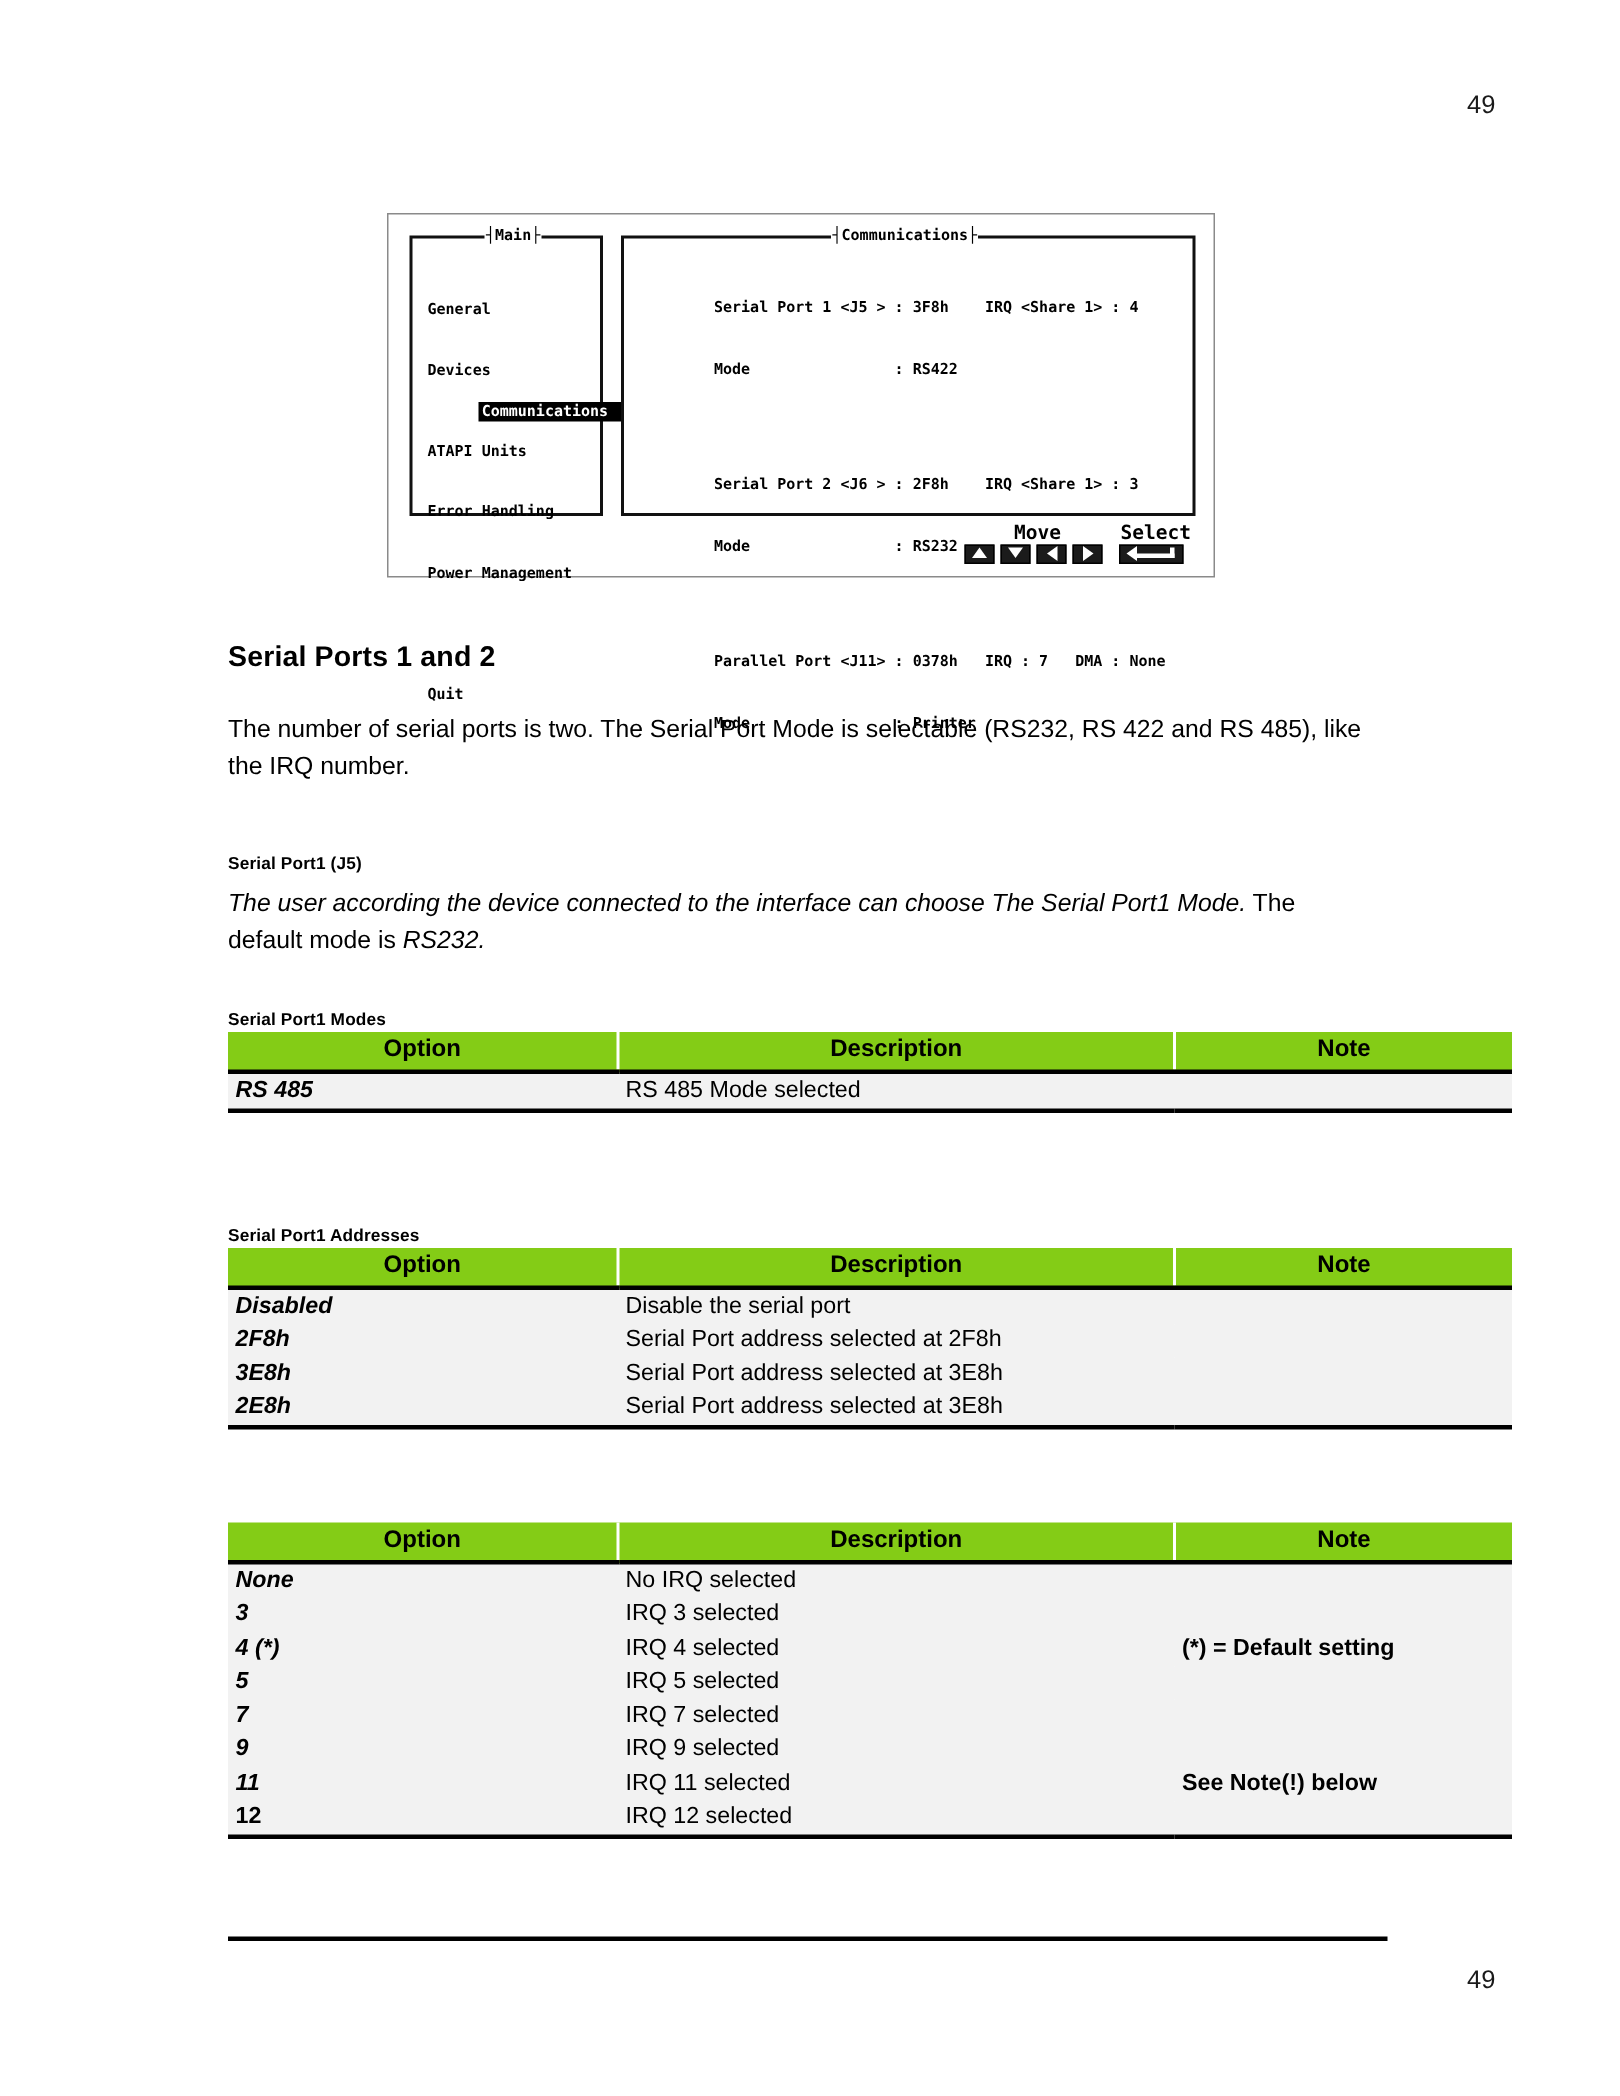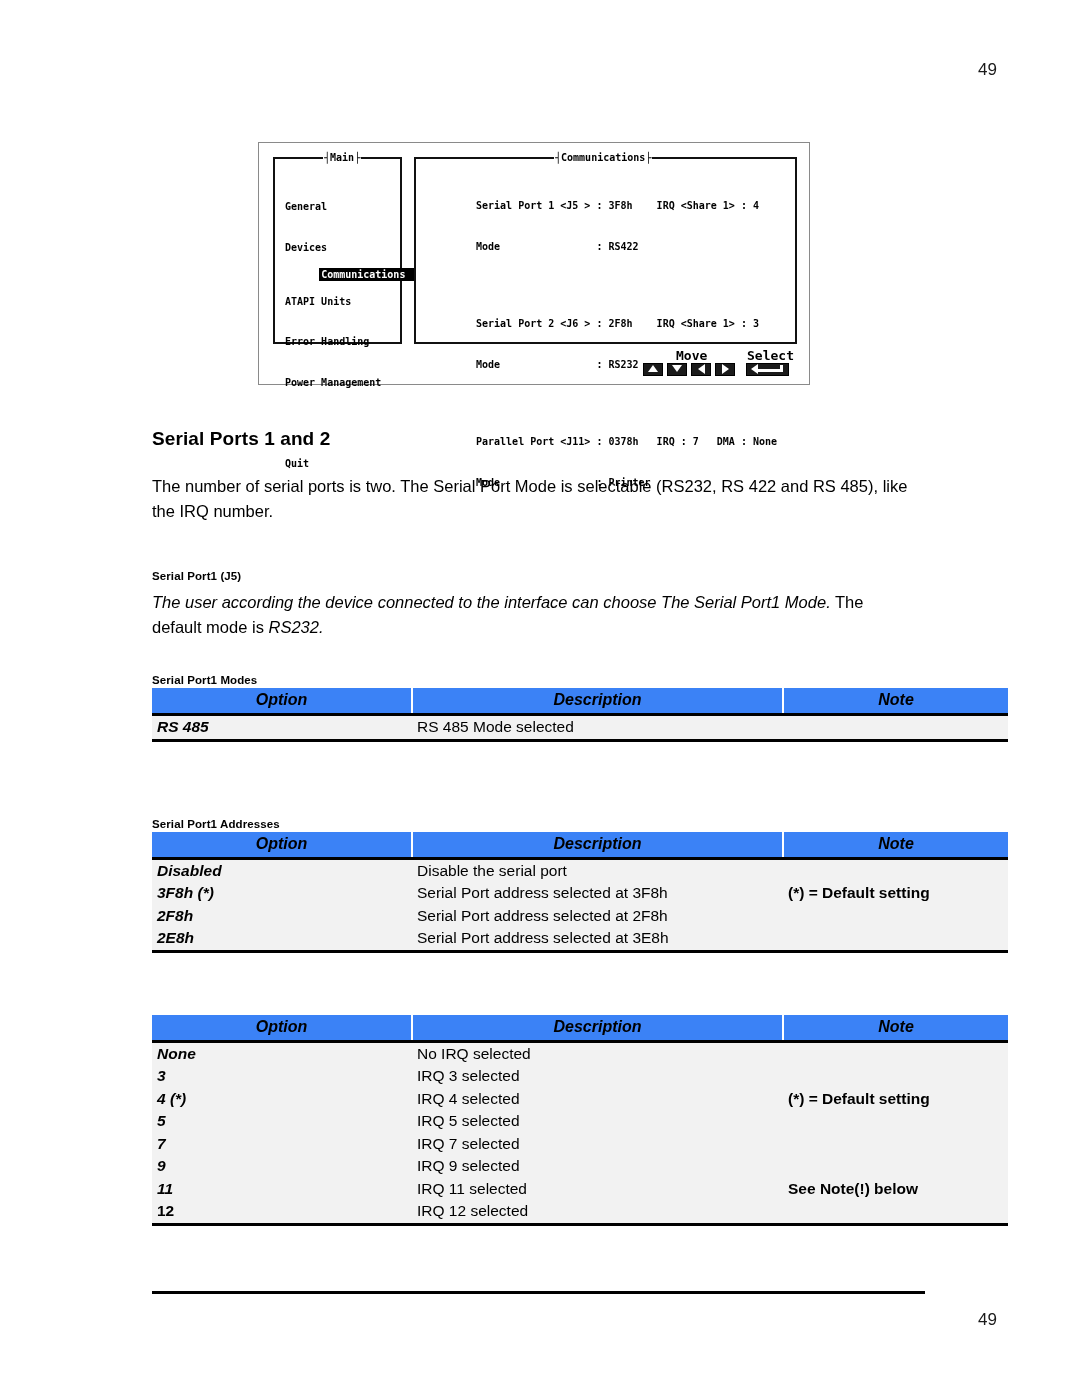--- a/index.html
+++ b/index.html
@@ -221,22 +221,21 @@
   }
   .t-modes { top: 688px; }
   .t-addr  { top: 832px; }
   .t-irq   { top: 1015px; }
 
   .opt-table col.c-opt  { width: 260px; }
   .opt-table col.c-desc { width: 371px; }
   .opt-table col.c-note { width: 225px; }
 
   .opt-table thead th {
-    background: #3b82f6;
-    font-style: italic;
+    background: #84cc16;
     font-weight: bold;
     font-size: 16px;
     text-align: center;
     padding: 3px 0 4px 0;
     border-bottom: 3px solid #000000;
     border-right: 2px solid #ffffff;
   }
   .opt-table thead th:last-child { border-right: none; }
 
   .opt-table tbody { background: #f2f2f2; }
@@ -370,27 +369,27 @@
       <th>Note</th>
     </tr>
   </thead>
   <tbody>
     <tr>
       <td class="col-opt">Disabled</td>
       <td class="col-desc">Disable the serial port</td>
       <td class="col-note"></td>
     </tr>
     <tr>
-      <td class="col-opt">3F8h (*)</td>
-      <td class="col-desc">Serial Port address selected at 3F8h</td>
-      <td class="col-note">(*) = Default setting</td>
-    </tr>
-    <tr>
       <td class="col-opt">2F8h</td>
       <td class="col-desc">Serial Port address selected at 2F8h</td>
+      <td class="col-note"></td>
+    </tr>
+    <tr>
+      <td class="col-opt">3E8h</td>
+      <td class="col-desc">Serial Port address selected at 3E8h</td>
       <td class="col-note"></td>
     </tr>
     <tr>
       <td class="col-opt">2E8h</td>
       <td class="col-desc">Serial Port address selected at 3E8h</td>
       <td class="col-note"></td>
     </tr>
   </tbody>
 </table>
 

